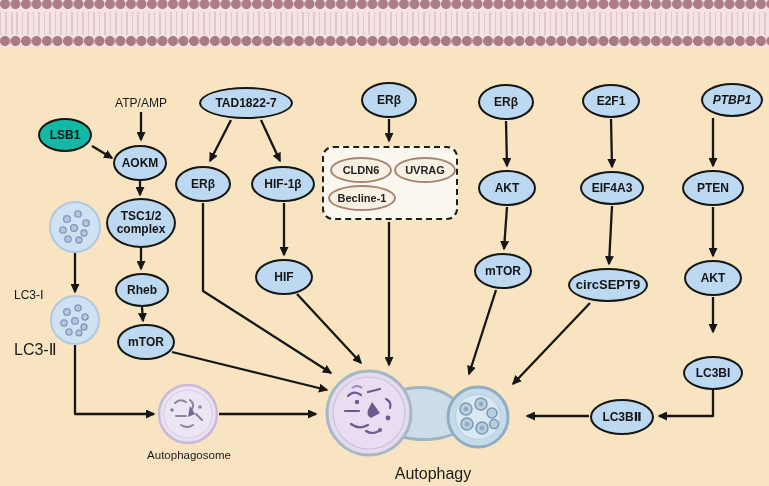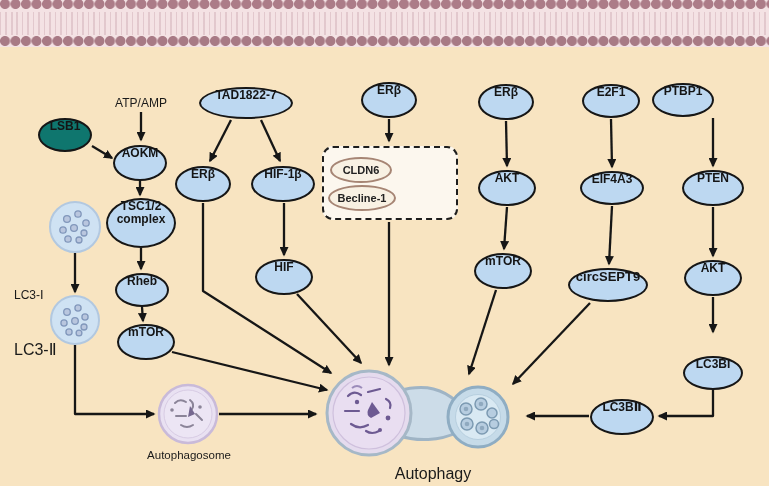--- a/index.html
+++ b/index.html
@@ -8,25 +8,25 @@
   
   .membrane{position:absolute;top:0;left:0;right:0;height:47px;background:#f4e2e4;}
   .m-row{position:absolute;left:0;right:0;height:14px;
          background-image:radial-gradient(circle at 5px 7px,#ac7c88 4.6px,rgba(172,124,136,0) 5.4px);
          background-size:10.5px 14px;}
   .m-row.top{top:-3px;}
   .m-row.bot{bottom:-1px;background-image:radial-gradient(circle at 5px 7px,#a87a85 4.6px,rgba(168,122,133,0) 5.4px);}
   .m-waves{position:absolute;top:12px;bottom:12px;left:0;right:0;
            background:repeating-linear-gradient(90deg,rgba(197,158,168,.38) 0 1.5px,rgba(0,0,0,0) 1.5px 5.5px);}
   
-  .node{position:absolute;display:flex;align-items:flex-start;justify-content:center;
+  .node{position:absolute;display:flex;align-items:center;justify-content:center;
         background:#bdd8f1;border:2px solid #161616;border-radius:50%;
         font-weight:bold;font-size:12px;color:#151515;text-align:center;
         line-height:1.08;white-space:pre-line;box-sizing:border-box;}
-  .node.purple{background:#0f766e;}
+  .node.purple{background:#14b8a6;}
   .node.small{font-size:13px;}
   .cbox{position:absolute;left:322px;top:146px;width:136px;height:74px;
         border:2px dashed #1d1d1d;border-radius:11px;background:#fcf7ee;box-sizing:border-box;text-align:right;}
   .cnode{position:absolute;display:flex;align-items:center;justify-content:center;
          background:#f8f1e3;border:2px solid #a68574;border-radius:50%;
          font-weight:bold;font-size:11px;color:#222;box-sizing:border-box;}
   .lbl{position:absolute;font-weight:normal;color:#1a1a1a;}
   svg{position:absolute;top:0;left:0;}
 </style>
 </head>
@@ -170,33 +170,36 @@
 <div class="node" style="left:175px;top:166px;width:56px;height:36px;"><span>ERβ</span></div>
 <div class="node" style="left:251px;top:166px;width:64px;height:36px;"><span>HIF-1β</span></div>
 <div class="node" style="left:255px;top:259px;width:58px;height:36px;"><span>HIF</span></div>
 
 <div class="node" style="left:361px;top:82px;width:56px;height:36px;"><span>ERβ</span></div>
 
 <div class="cbox">
   <div class="cnode" style="left:6px;top:9px;width:62px;height:26px;">
       <span>CLDN6</span>
     </div>
+  <div class="cnode" style="left:70px;top:9px;width:62px;height:26px;">
+      <span>UVRAG</span>
+    </div>
   <div class="cnode" style="left:4px;top:37px;width:68px;height:26px;">
       <span>Becline-1</span>
     </div>
 </div>
 
 <div class="node" style="left:478px;top:84px;width:56px;height:36px;"><span>ERβ</span></div>
 <div class="node" style="left:478px;top:170px;width:58px;height:36px;"><span>AKT</span></div>
 <div class="node" style="left:474px;top:253px;width:58px;height:36px;"><span>mTOR</span></div>
 
 <div class="node" style="left:582px;top:84px;width:58px;height:34px;"><span>E2F1</span></div>
 <div class="node" style="left:580px;top:171px;width:64px;height:34px;"><span>EIF4A3</span></div>
 <div class="node small" style="left:568px;top:268px;width:80px;height:34px;"><span>circSEPT9</span></div>
 
-<div class="node" style="left:652px;top:83px;width:62px;height:34px;"><span>PTBP1</span></div>
+<div class="node" style="left:701px;top:83px;width:62px;height:34px;font-style:italic;"><span>PTBP1</span></div>
 <div class="node" style="left:682px;top:170px;width:62px;height:36px;"><span>PTEN</span></div>
 <div class="node" style="left:684px;top:260px;width:58px;height:36px;"><span>AKT</span></div>
 <div class="node" style="left:683px;top:356px;width:60px;height:34px;"><span>LC3BI</span></div>
 <div class="node" style="left:590px;top:399px;width:64px;height:36px;"><span>LC3BⅡ</span></div>
 
 <div class="lbl" style="left:129px;top:449px;width:120px;text-align:center;font-size:11.5px;">Autophagosome</div>
 <div class="lbl" style="left:363px;top:465px;width:140px;text-align:center;font-size:16px;">Autophagy</div>
 
 </body></html>

